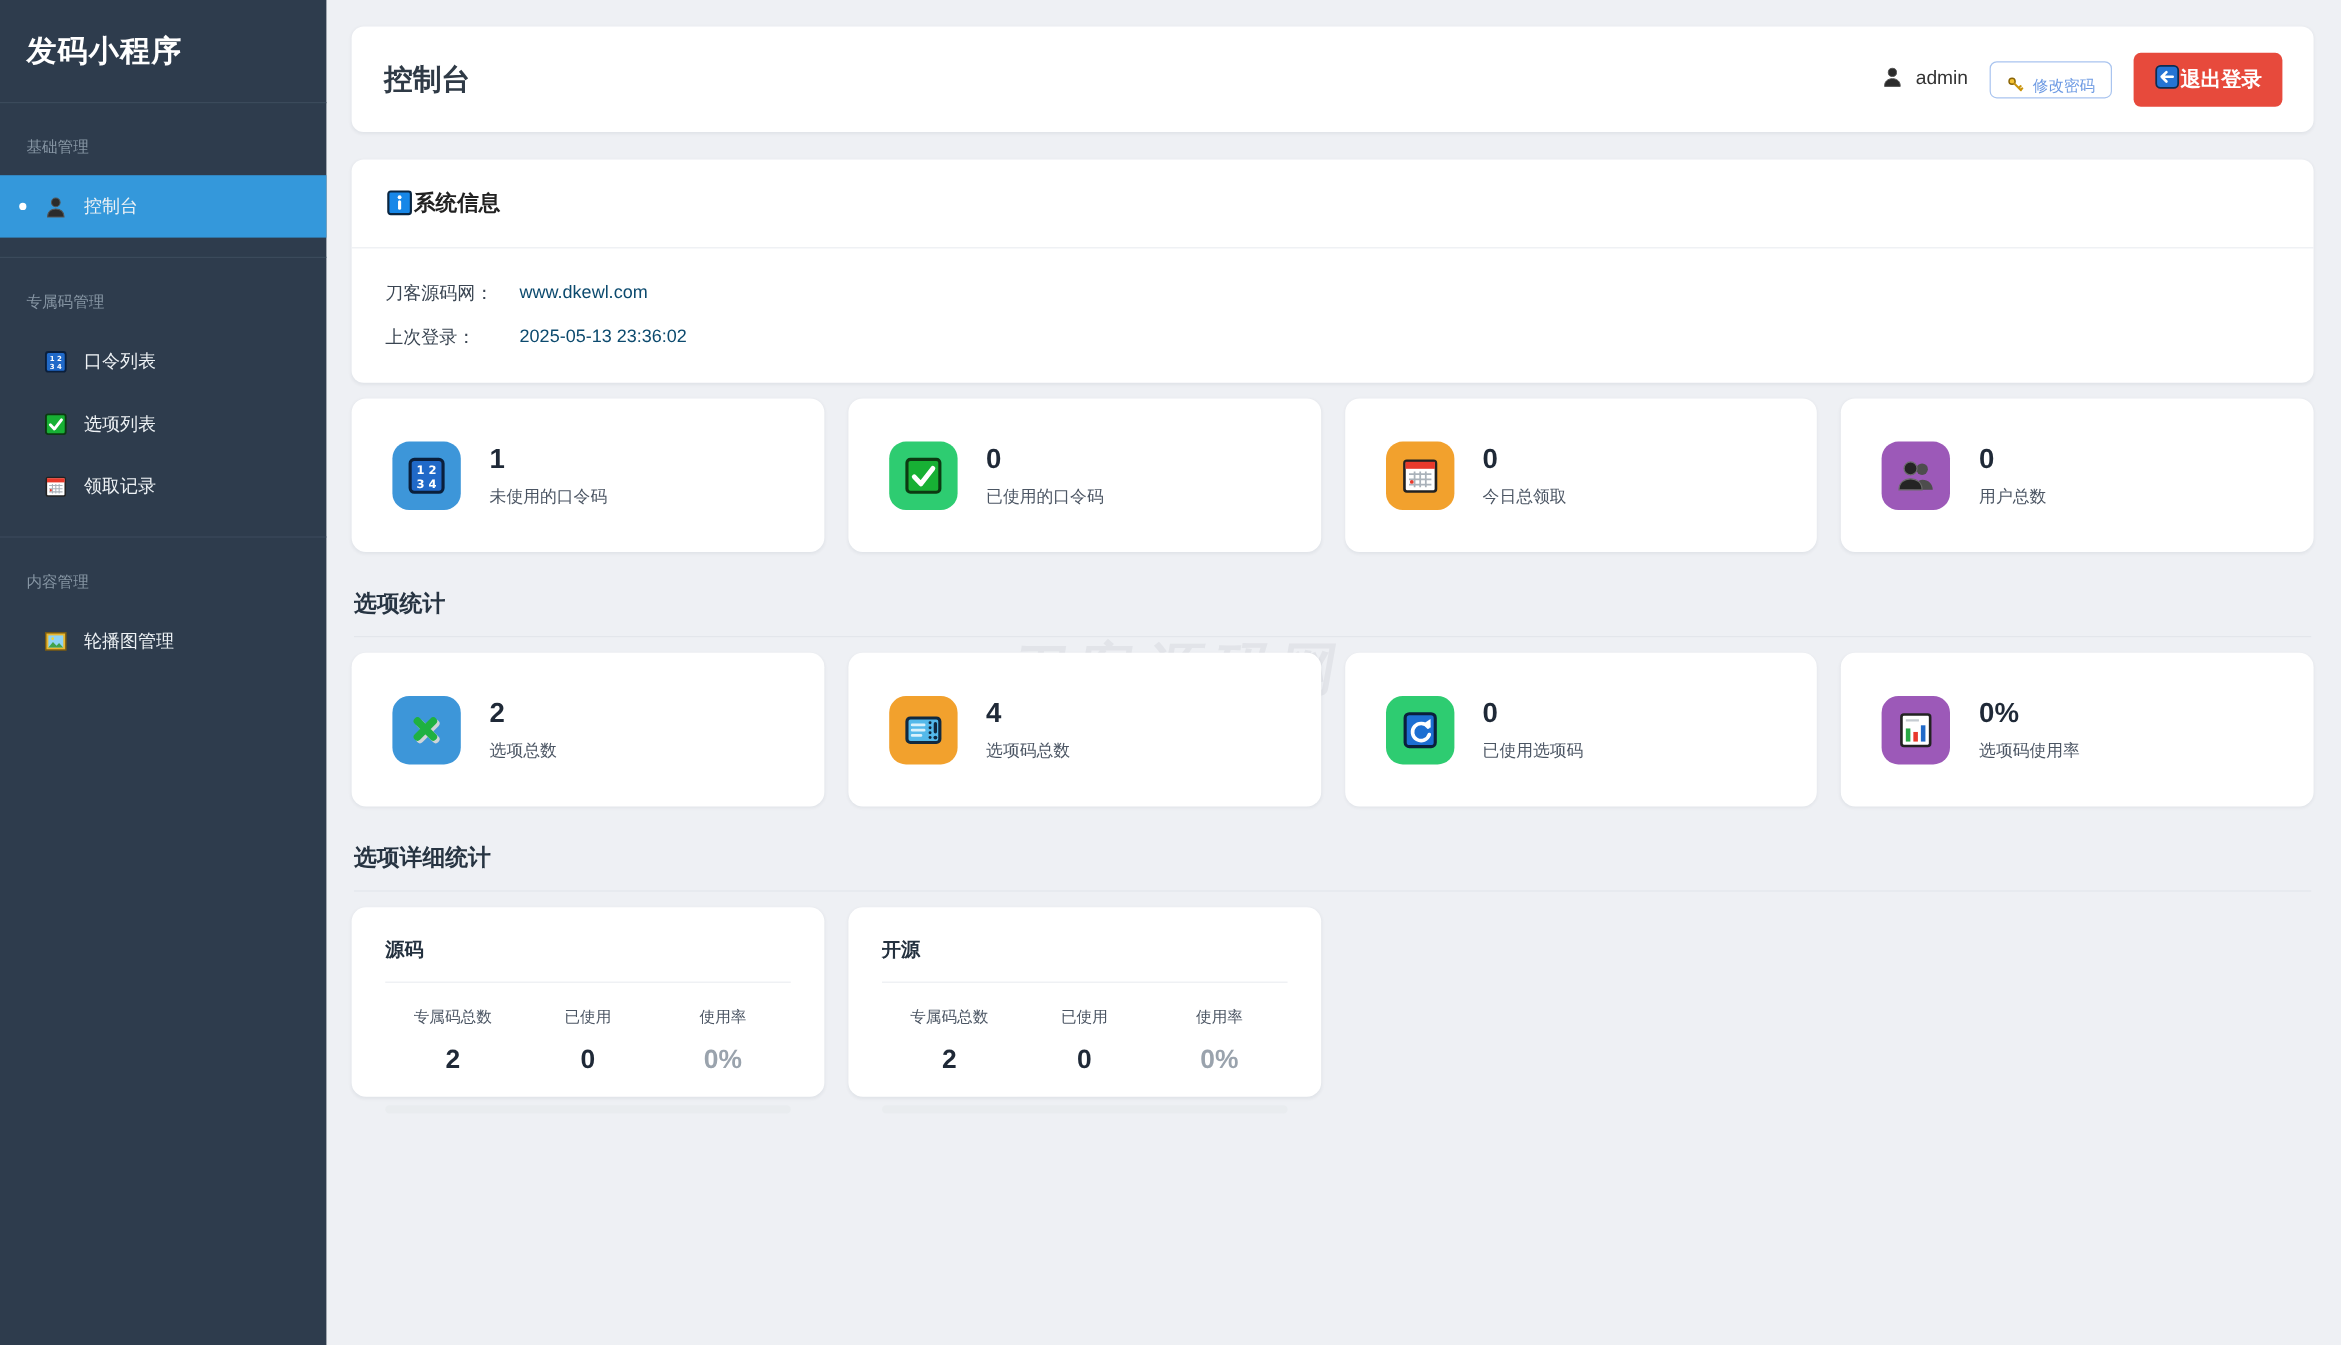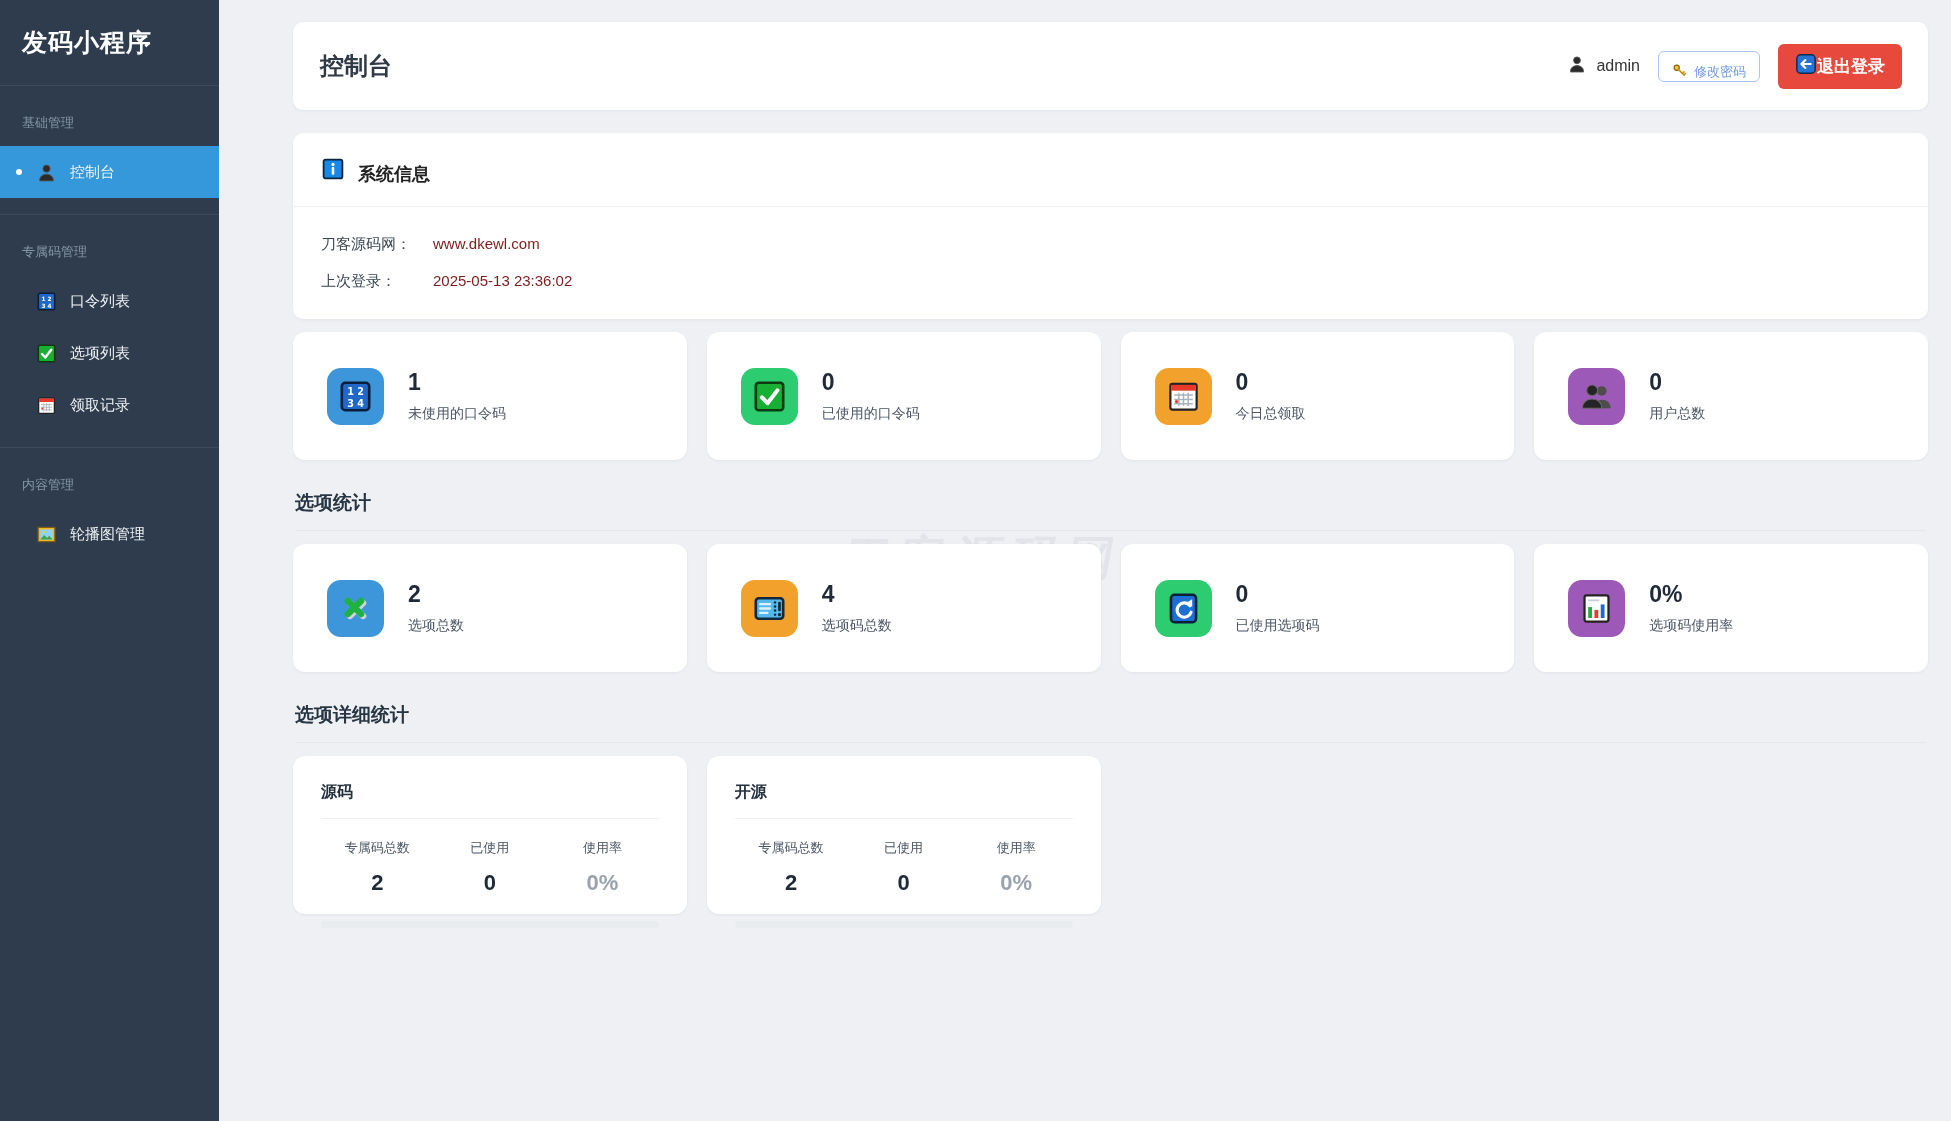--- a/index.html
+++ b/index.html
@@ -14,21 +14,21 @@
   
   .watermark {
     position: absolute; left: 983px; top: 558px;
     transform: translate(-50%,-50%) skewX(-10deg);
     font-size: 47px; font-weight: bold; color: #e2e4e9;
     letter-spacing: 9px; white-space: nowrap; z-index: 0;
   }
 
   
   .sidebar {
-    position: absolute; left:0; top:0; width:219px; height:1121px;
+    position: absolute; left:0; top:0; width:272px; height:1121px;
     background:#2e3c4d; z-index:2;
   }
   .sidebar-title {
     height:86px; display:flex; align-items:center; padding-left:22px;
     color:#fff; font-size:25px; font-weight:bold; letter-spacing:1px;
     border-bottom:1px solid #3b4a5b;
   }
   .nav-group { border-bottom:1px solid #3b4a5b; padding:10px 0 16px; }
   .nav-group.last { border-bottom:none; }
   .group-label { padding:18px 22px 14px; font-size:13px; color:#8796a4; }
@@ -64,29 +64,29 @@
   .change-pass-btn svg { width:15px; height:15px; }
   .logout-btn {
     display:flex; align-items:center; gap:0; height:45px; padding:0 17px;
     background:#e74a3c; border:none; border-radius:6px;
     color:#fff; font-size:17px; font-weight:bold; cursor:pointer; font-family:inherit;
   }
   .logout-btn svg { width:22px; height:22px; }
 
   .info-card { margin-top:23px; background:#fff; border-radius:10px; padding-bottom:28px; }
   .info-card-header {
-    display:flex; align-items:flex-end; gap:13px; padding:24px 28px 20px;
+    display:flex; align-items:flex-start; padding:24px 28px 20px;
     font-size:18px; font-weight:bold; color:#222;
     border-bottom:1px solid #eceef2;
   }
   .info-card-header svg { width:24px; height:24px; }
   .info-rows { padding:10px 28px 0; font-size:15px; }
   .info-row { display:flex; margin-top:18px; }
   .info-label { width:112px; color:#3a4552; }
-  .info-value { color:#7f1d1d;text-align:center; }
+  .info-value { color:#0c4a6e;text-align:center; }
 
   .section-title {
     margin:30px 2px 0; padding-bottom:14px; border-bottom:1px solid #e3e6eb;
     font-size:19px; font-weight:bold; color:#273442;
   }
   .cards-grid { display:grid; grid-template-columns:repeat(4,1fr); gap:20px; margin-top:13px; }
   .stat-card {
     background:#fff; border-radius:12px; height:128px;
     display:flex; align-items:center; gap:24px; padding-left:34px;
   }

